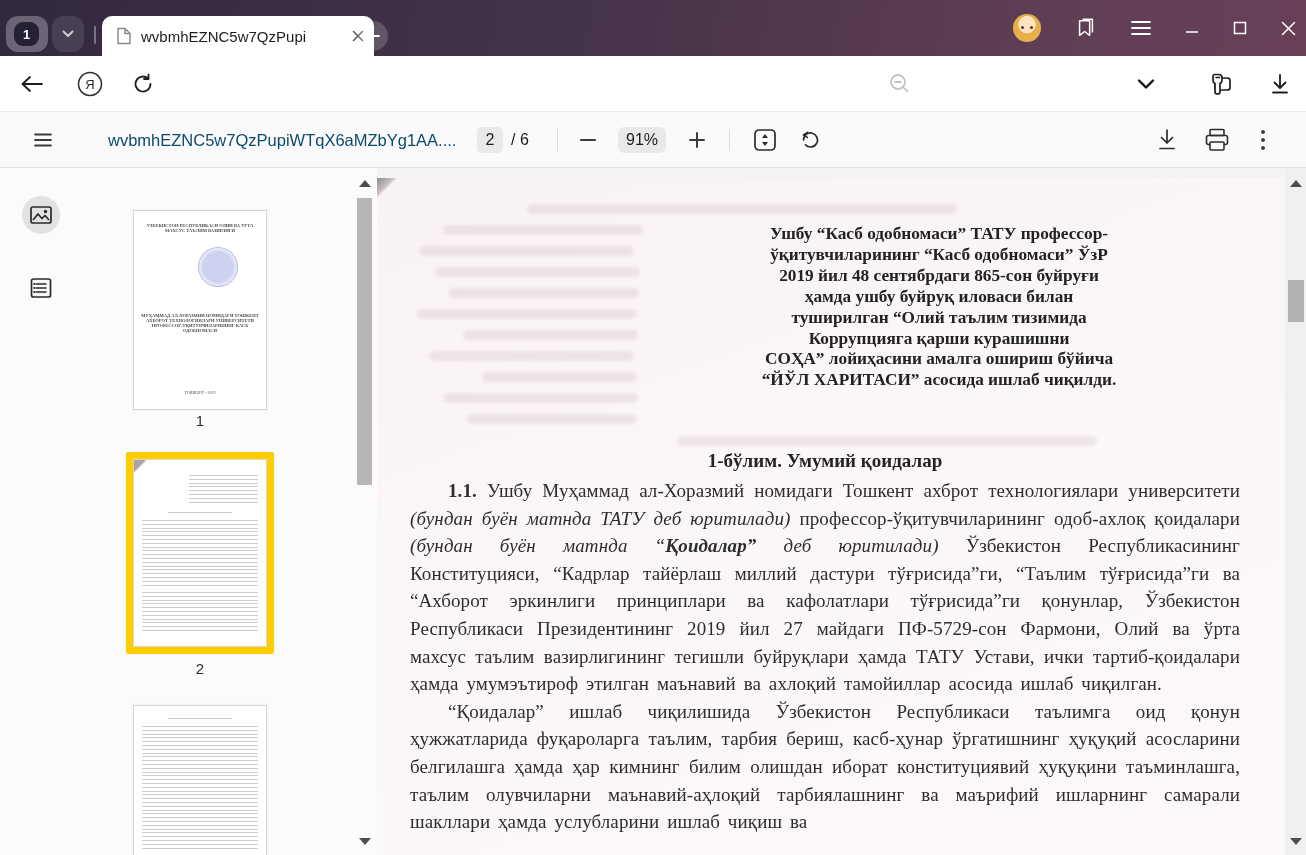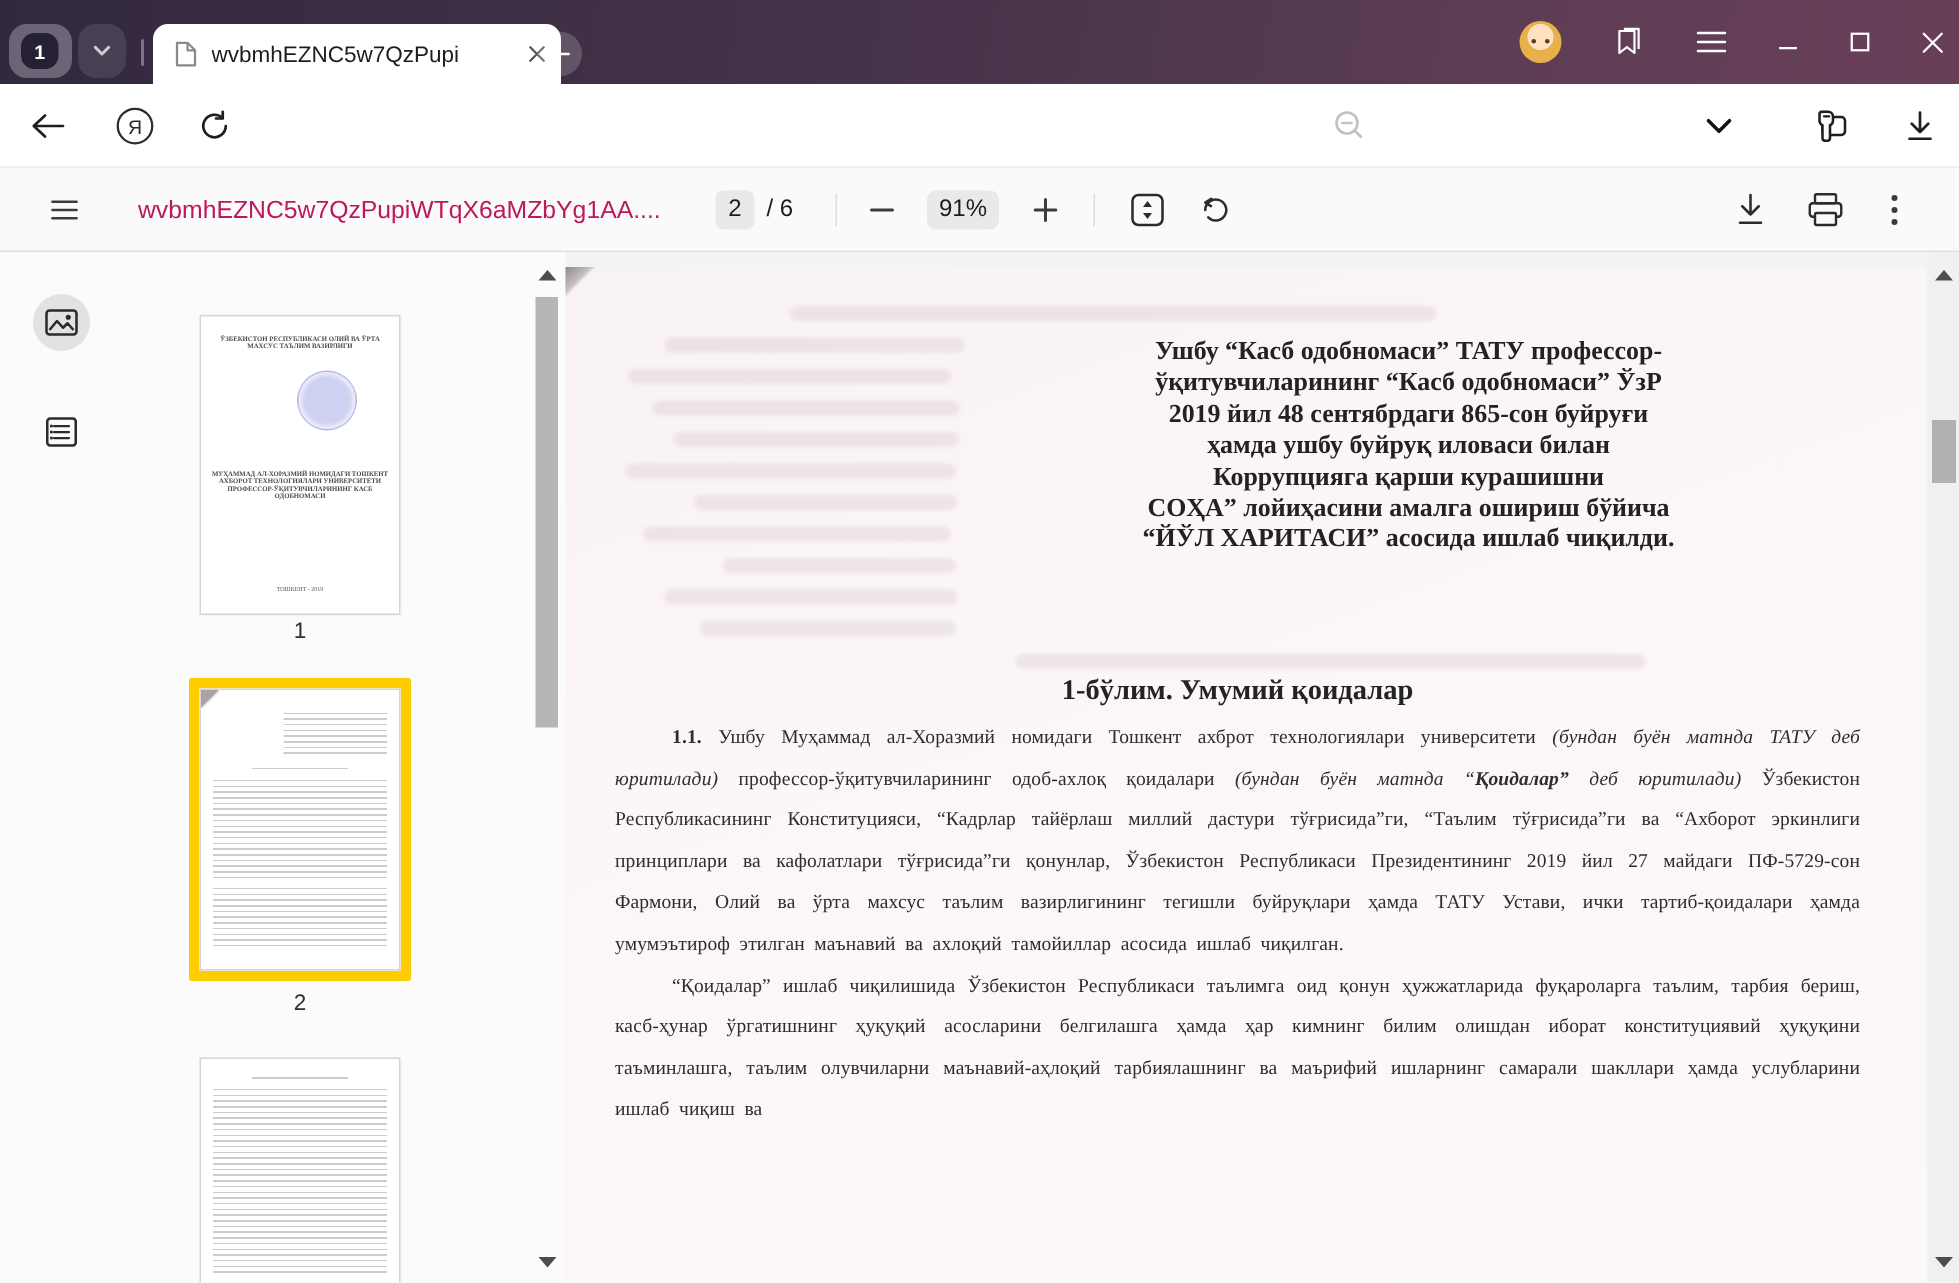--- a/index.html
+++ b/index.html
@@ -51,22 +51,22 @@
   .hlbox { position:absolute; left:937px; top:66px; border:5px solid var(--accent,#ffcc00);
     background:#fff; padding:3px; border-radius:2px; }
   .btn { background:#e8e8e8; border-radius:6px; height:30px; padding:0 15px; font-size:16px;
     color:#222; display:flex; align-items:center; justify-content:center; white-space:nowrap; }
   .btn2 { position:absolute; left:1028px; top:74px; }
   .navsep { position:absolute; left:1185px; top:70px; width:1px; height:30px; background:#dedede; }
 
   
   .pdfbar { position:absolute; left:0; top:112px; width:1306px; height:56px; background:#fafafa;
     border-bottom:1px solid #e2e1e2; }
-  .pdfname { position:absolute; left:92px; top:0; height:56px; line-height:56px; font-size:16.5px;
-    color:#be185d; white-space:nowrap; }
+  .pdfname { position:absolute; left:108px; top:0; height:56px; line-height:56px; font-size:16.5px;
+    color:#0c4a6e; white-space:nowrap; }
   .pchip { position:absolute; top:15px; height:26px; background:#e9e9e9; border-radius:5px;
     display:flex; align-items:center; justify-content:center; font-size:16px; color:#1c1c1c; }
   .ptext { position:absolute; top:0; height:56px; line-height:56px; font-size:16px; color:#1c1c1c; }
   .pdfsep { position:absolute; top:17px; width:1px; height:22px; background:#dbdbdb; }
 
   
   .content { position:absolute; left:0; top:168px; width:1306px; height:687px;
     background:#f4f3f4; overflow:hidden; }
   .thumbpanel { position:absolute; left:0; top:0; width:377px; height:687px; background:#fbfbfb; }
   .viewtoggle-circle { position:absolute; left:22px; top:28px; width:38px; height:38px;
@@ -120,21 +120,21 @@
   .ghost-lines i:nth-child(8){top:173px;left:52px;width:205px;}
   .ghost-lines i:nth-child(9){top:194px;left:105px;width:155px;}
   .ghost-lines i:nth-child(10){top:215px;left:66px;width:195px;}
   .ghost-lines i:nth-child(11){top:236px;left:90px;width:170px;}
   .ghost-lines i:nth-child(12){top:258px;left:300px;width:420px;}
   .intro { position:absolute; left:262px; top:46px; width:600px; text-align:center;
     font-weight:bold; font-size:17.3px; line-height:20.9px; color:#232222; }
   .bodytext { position:absolute; left:33px; top:272px; width:830px; }
   .bodytext h2 { font-size:19px; font-weight:bold; text-align:center; color:#242323;
     margin-bottom:5px; }
-  .bodytext p { font-size:13px; line-height:27.6px; text-align:justify; text-indent:38px;
+  .bodytext p { font-size:19px; line-height:27.6px; text-align:justify; text-indent:38px;
     word-spacing:3px; letter-spacing:.1px; }
   .bodytext .it { font-style:italic; }
   .bodytext .bi { font-style:italic; font-weight:bold; }
   .bodytext .bnum { font-weight:bold; }
 
   svg { display:block; }
 </style>
 </head>
 <body>
 
@@ -380,20 +380,21 @@
           <i></i>
           <i></i>
           <i></i>
       </div>
 
       <div class="intro">
         <div>Ушбу “Касб одобномаси” ТАТУ профессор-</div>
         <div>ўқитувчиларининг “Касб одобномаси” ЎзР</div>
         <div>2019 йил 48 сентябрдаги 865-сон буйруғи</div>
         <div>ҳамда ушбу буйруқ иловаси билан</div>
+        <div>туширилган “Олий таълим тизимида</div>
         <div>Коррупцияга қарши курашишни</div>
         <div>СОҲА” лойиҳасини амалга ошириш бўйича</div>
         <div>“ЙЎЛ ХАРИТАСИ” асосида ишлаб чиқилди.</div>
       </div>
 
       <div class="bodytext">
         <h2>1-бўлим. Умумий қоидалар</h2>
         <p><span class="bnum">1.1.</span><span> Ушбу Муҳаммад ал-Хоразмий номидаги Тошкент ахброт технологиялари университети </span><span class="it">(бундан буён матнда ТАТУ деб юритилади)</span><span> профессор-ўқитувчиларининг одоб-ахлоқ қоидалари </span><span class="it">(бундан буён матнда “</span><span class="bi">Қоидалар”</span><span class="it"> деб юритилади)</span><span> Ўзбекистон Республикасининг Конституцияси, “Кадрлар тайёрлаш миллий дастури тўғрисида”ги, “Таълим тўғрисида”ги ва “Ахборот эркинлиги принциплари ва кафолатлари тўғрисида”ги қонунлар, Ўзбекистон Республикаси Президентининг 2019 йил 27 майдаги ПФ-5729-сон Фармони, Олий ва ўрта махсус таълим вазирлигининг тегишли буйруқлари ҳамда ТАТУ Устави, ички тартиб-қоидалари ҳамда умумэътироф этилган маънавий ва ахлоқий тамойиллар асосида ишлаб чиқилган.</span></p>
         <p>“Қоидалар” ишлаб чиқилишида Ўзбекистон Республикаси таълимга оид қонун ҳужжатларида фуқароларга таълим, тарбия бериш, касб-ҳунар ўргатишнинг ҳуқуқий асосларини белгилашга ҳамда ҳар кимнинг билим олишдан иборат конституциявий ҳуқуқини таъминлашга, таълим олувчиларни маънавий-аҳлоқий тарбиялашнинг ва маърифий ишларнинг самарали шакллари ҳамда услубларини ишлаб чиқиш ва</p>
       </div>

